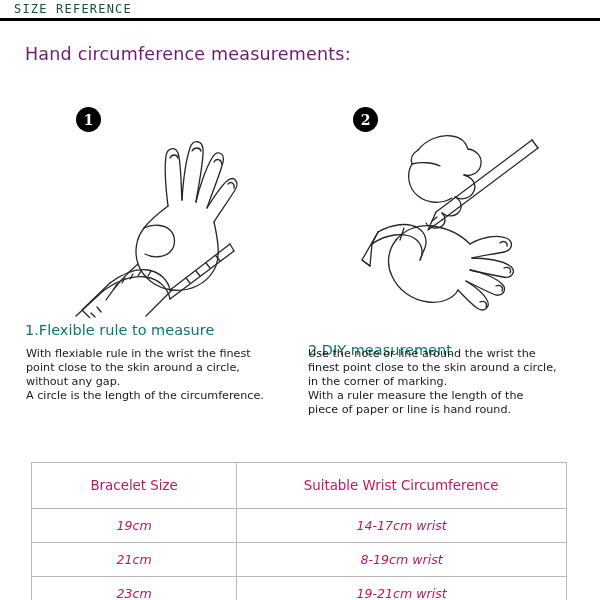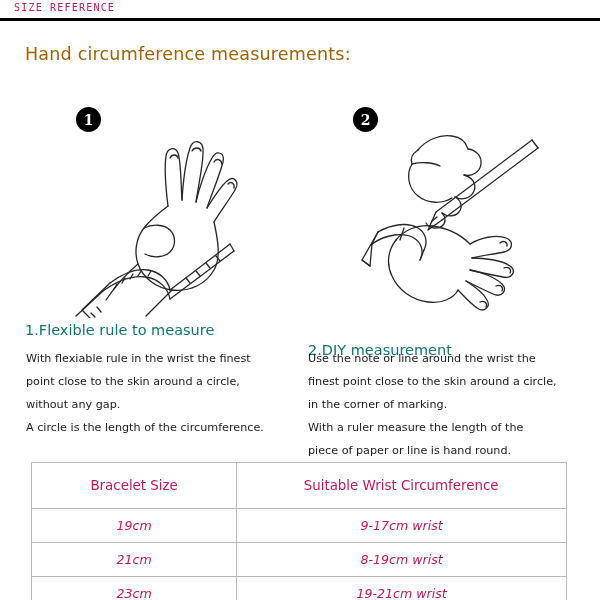--- a/index.html
+++ b/index.html
@@ -29,34 +29,34 @@
     left: 0;
     top: 18px;
     width: 600px;
     height: 3px;
     background: #000000;
   }
   .header-title {
     position: absolute;
     left: 14px;
     top: 2px;
-    font-size: 10px;
+    font-size: 12px;
     letter-spacing: 1.2px;
     font-family: "DejaVu Sans Mono", monospace;
-    color: #be185d;
+    color: #14532d;
   }
 
   
   .main-heading {
     position: absolute;
     left: 25px;
     top: 44px;
     font-size: 17.5px;
     font-weight: 400;
-    color: #a16207;
+    color: #701a75;
     letter-spacing: 0.2px;
   }
 
   
   .illus-area {
     position: absolute;
     left: 0;
     top: 78px;
     width: 600px;
     height: 240px;
@@ -94,21 +94,21 @@
     position: absolute;
     font-size: 14.5px;
     color: #0f766e;
   }
   .cap-title-left { left: 25px; top: 322px; }
   .cap-title-right { left: 308px; top: 342px; }
 
   .caption-body {
     position: absolute;
     font-size: 11.2px;
-    line-height: 23px;
+    line-height: 14px;
     color: #1a1a1a;
     width: 275px;
     white-space: pre-line;
   }
   .cap-body-left { left: 26px; top: 347px; }
   .cap-body-right { left: 308px; top: 347px; }
 
   
   .size-table {
     position: absolute;
@@ -262,21 +262,21 @@
 piece of paper or line is hand round.</div>
 
 <table class="size-table">
   <tbody>
     <tr class="head-row">
       <td class="col-a">Bracelet Size</td>
       <td class="col-b">Suitable Wrist Circumference</td>
     </tr>
     <tr class="data-row">
       <td class="col-a">19cm</td>
-      <td class="col-b">9-17cm wrist</td>
+      <td class="col-b">14-17cm wrist</td>
     </tr>
     <tr class="data-row">
       <td class="col-a">21cm</td>
       <td class="col-b">8-19cm wrist</td>
     </tr>
     <tr class="data-row">
       <td class="col-a">23cm</td>
       <td class="col-b">19-21cm wrist</td>
     </tr>
   </tbody>

